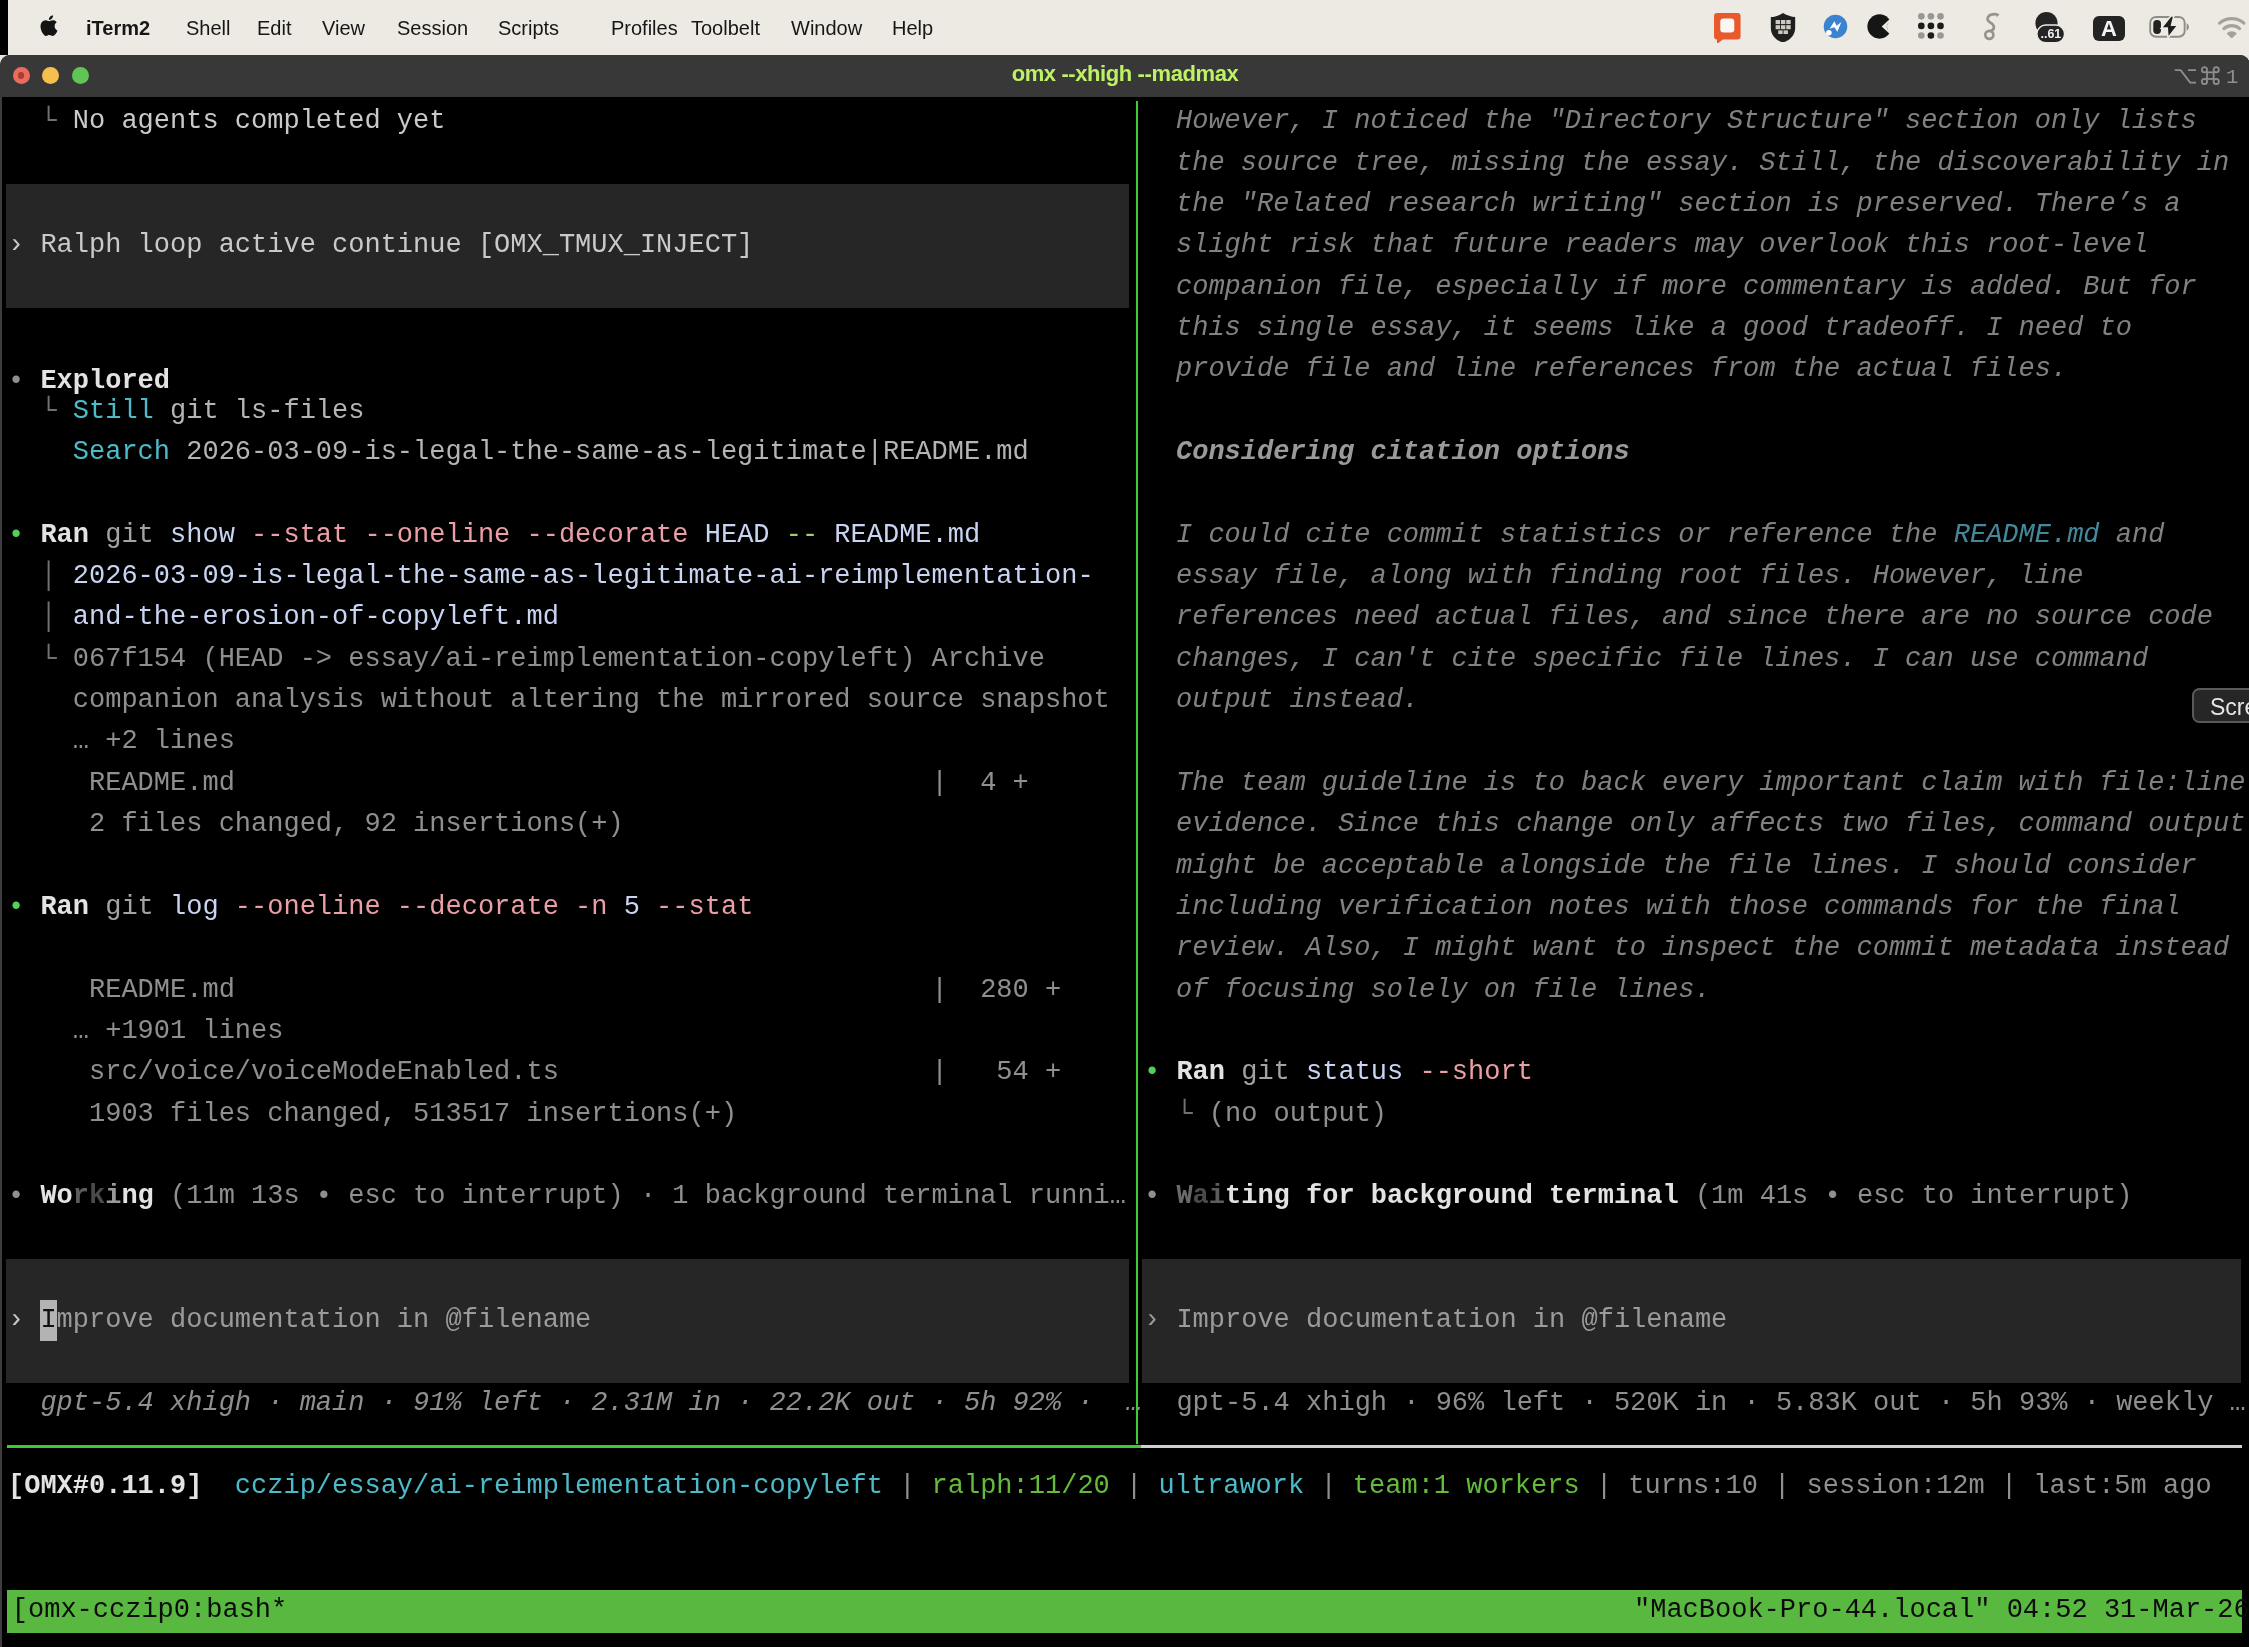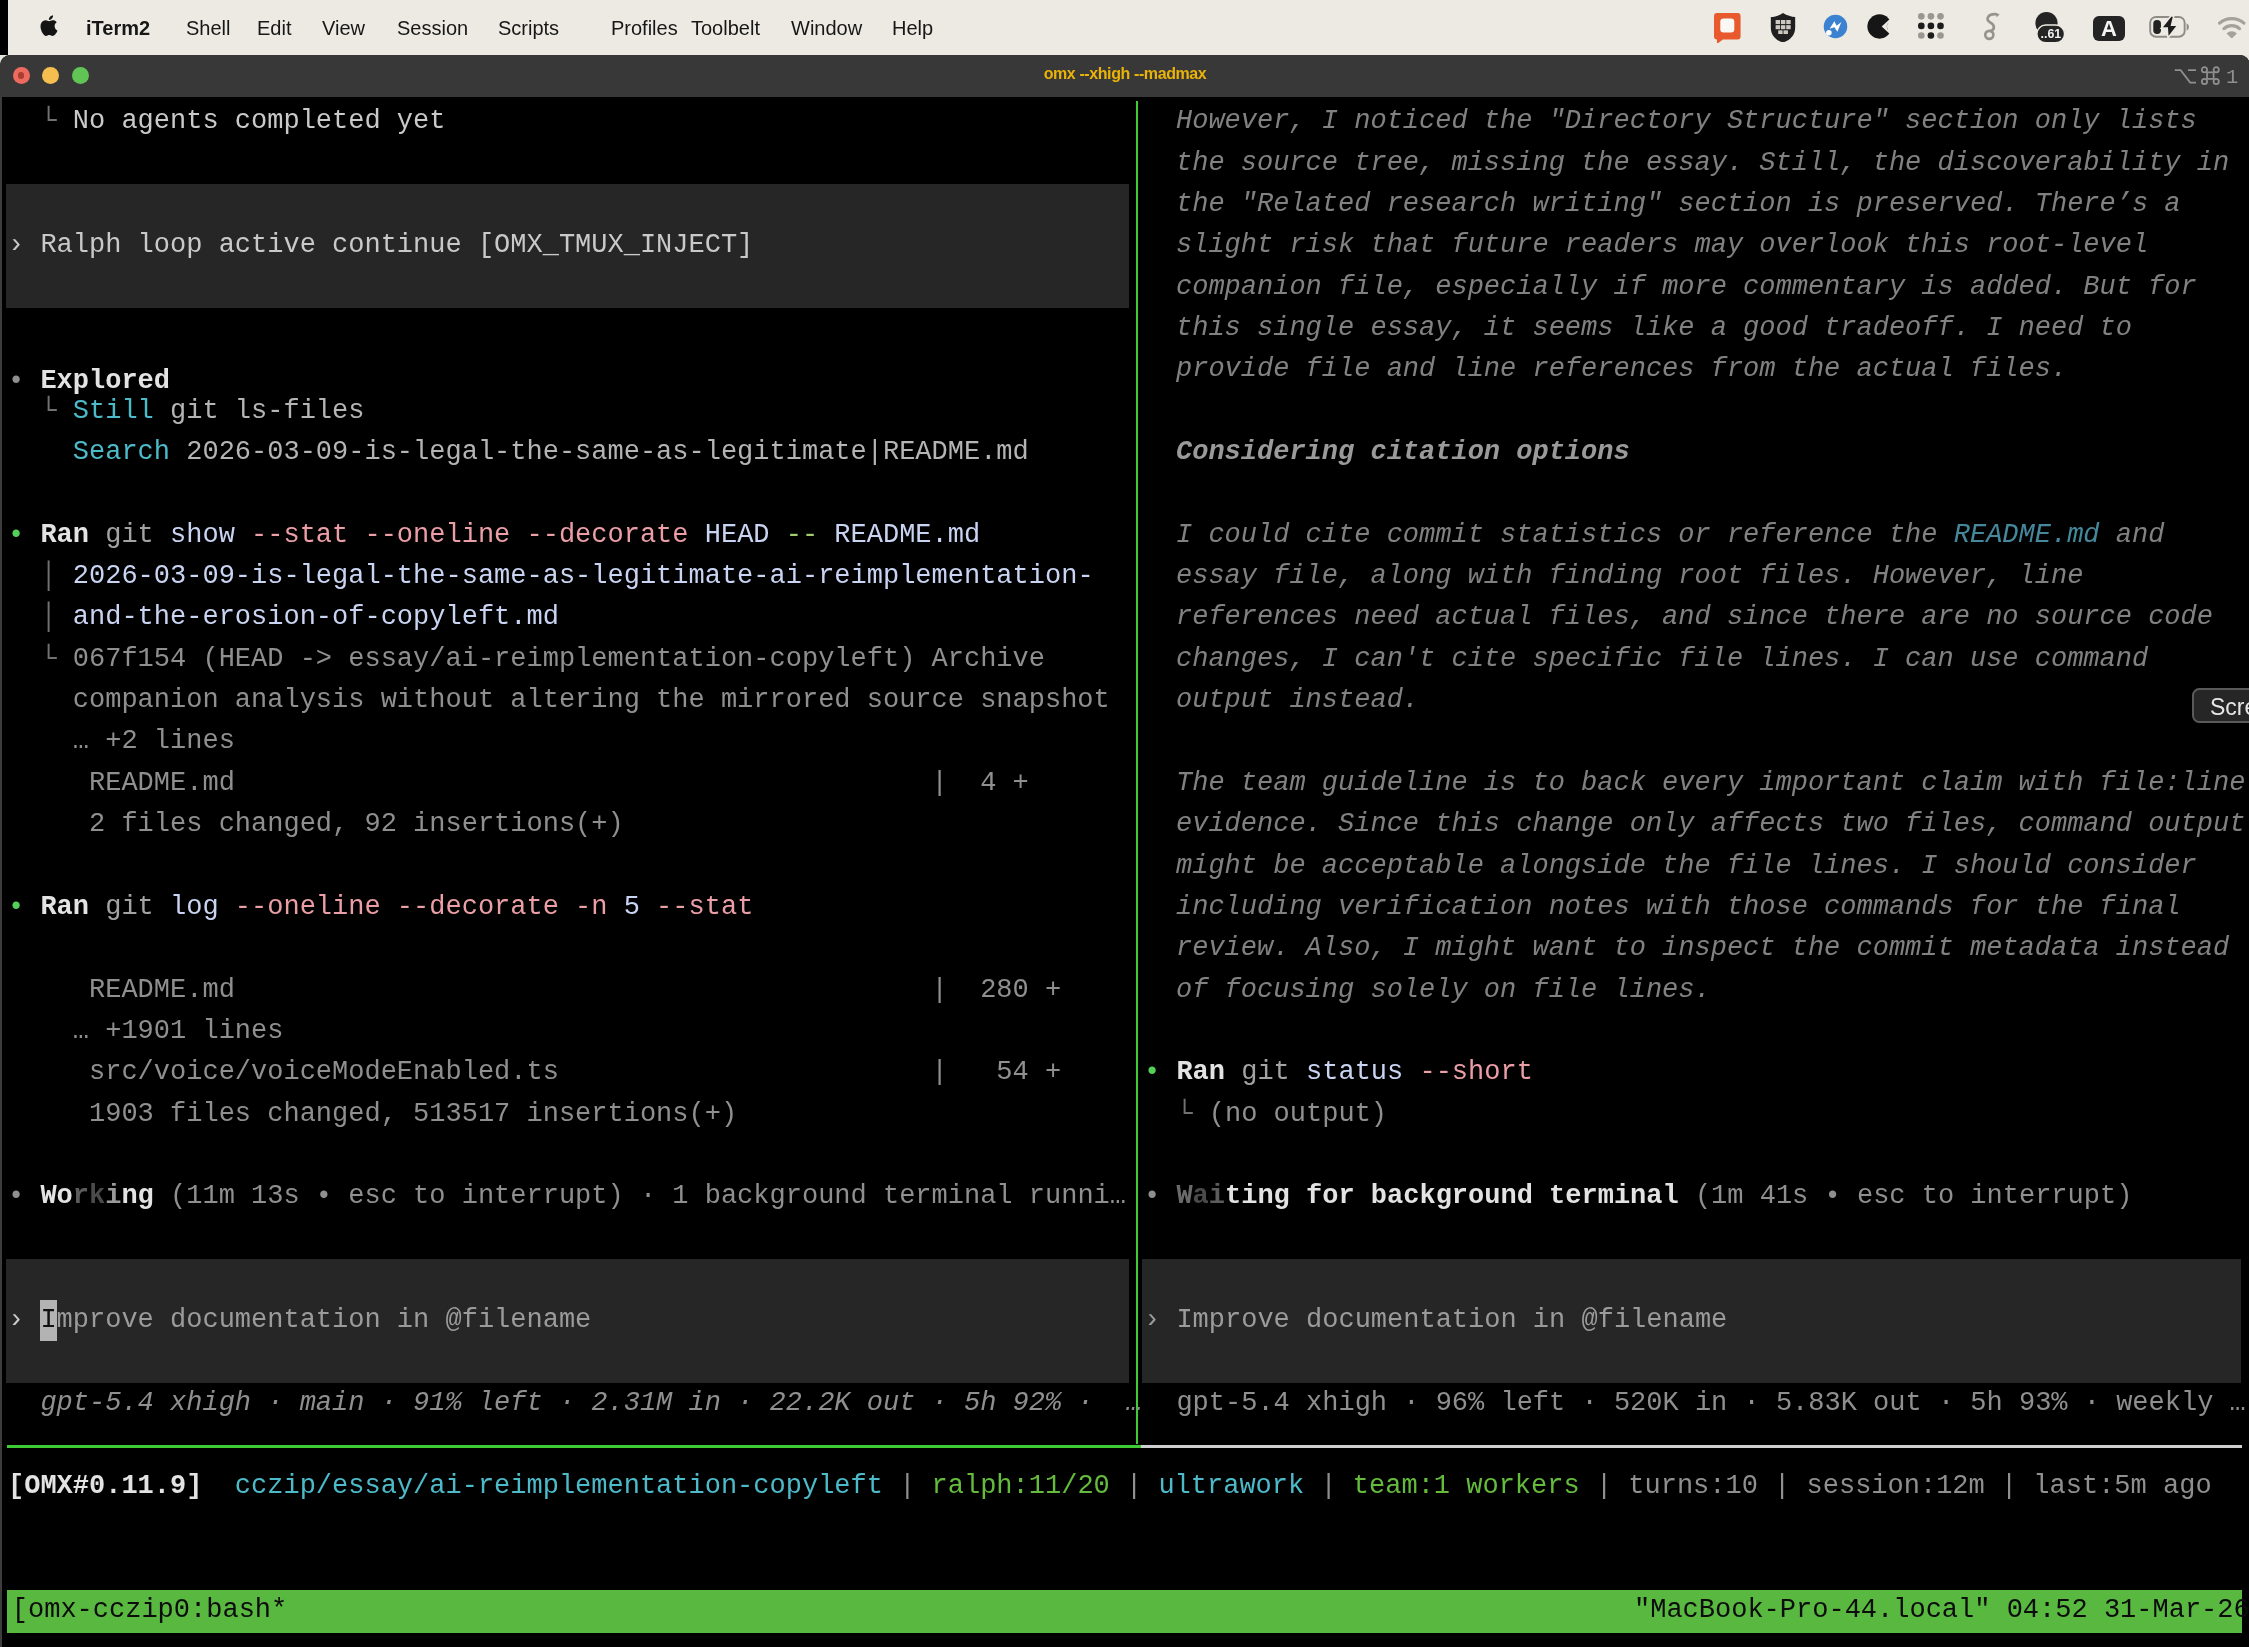--- a/index.html
+++ b/index.html
@@ -4,21 +4,21 @@
 <style>
   * { margin:0; padding:0; box-sizing:border-box; }
   html,body { width:2250px; height:1648px; background:#000; overflow:hidden; }
   body { position:relative; font-family:"Liberation Sans", sans-serif; }
   .menubar { position:absolute; left:8px; top:0; width:2250px; height:55px; background:#eceae2; }
   .mi { position:absolute; top:0; height:55px; line-height:57px; font-size:20px; color:#171717; white-space:nowrap; }
   .mi.b { font-weight:bold; }
   .window { position:absolute; left:0; top:55px; width:2250px; height:1592px; background:#000; border-radius:10.3px 10.3px 0 0; }
   .titlebar { position:absolute; left:0; top:0; width:100%; height:42px; background:#383838; border-radius:10.3px 10.3px 0 0; }
   .tl { position:absolute; top:11.8px; width:17px; height:17px; border-radius:50%; }
-  .title { position:absolute; top:0; left:0; width:100%; height:42px; line-height:38px; text-align:center; font-size:16px; font-weight:bold; color:#eab308; letter-spacing:-0.4px; }
+  .title { position:absolute; top:0; left:0; width:100%; height:42px; line-height:38px; text-align:center; font-size:22px; font-weight:bold; color:#bef264; letter-spacing:-0.4px; }
   .term { position:absolute; left:0; top:42px; width:2250px; height:1550px; background:#000; font-family:"Liberation Mono", monospace; font-size:27px; }
   .l { position:absolute; white-space:pre; height:41px; line-height:41px; font-size:27px; color:#c9c9c9; }
   .dim { color:#8f8f8f; }
   .tree { color:#717171; }
   .blue { color:#a3a3a3; }
   .pale { color:#c9d4f2; }
   .pink { color:#eb9ea6; }
   .grn { color:#9fce6f; }
   .cyan { color:#4cbac9; }
   .arg { color:#b4b4b4; }

